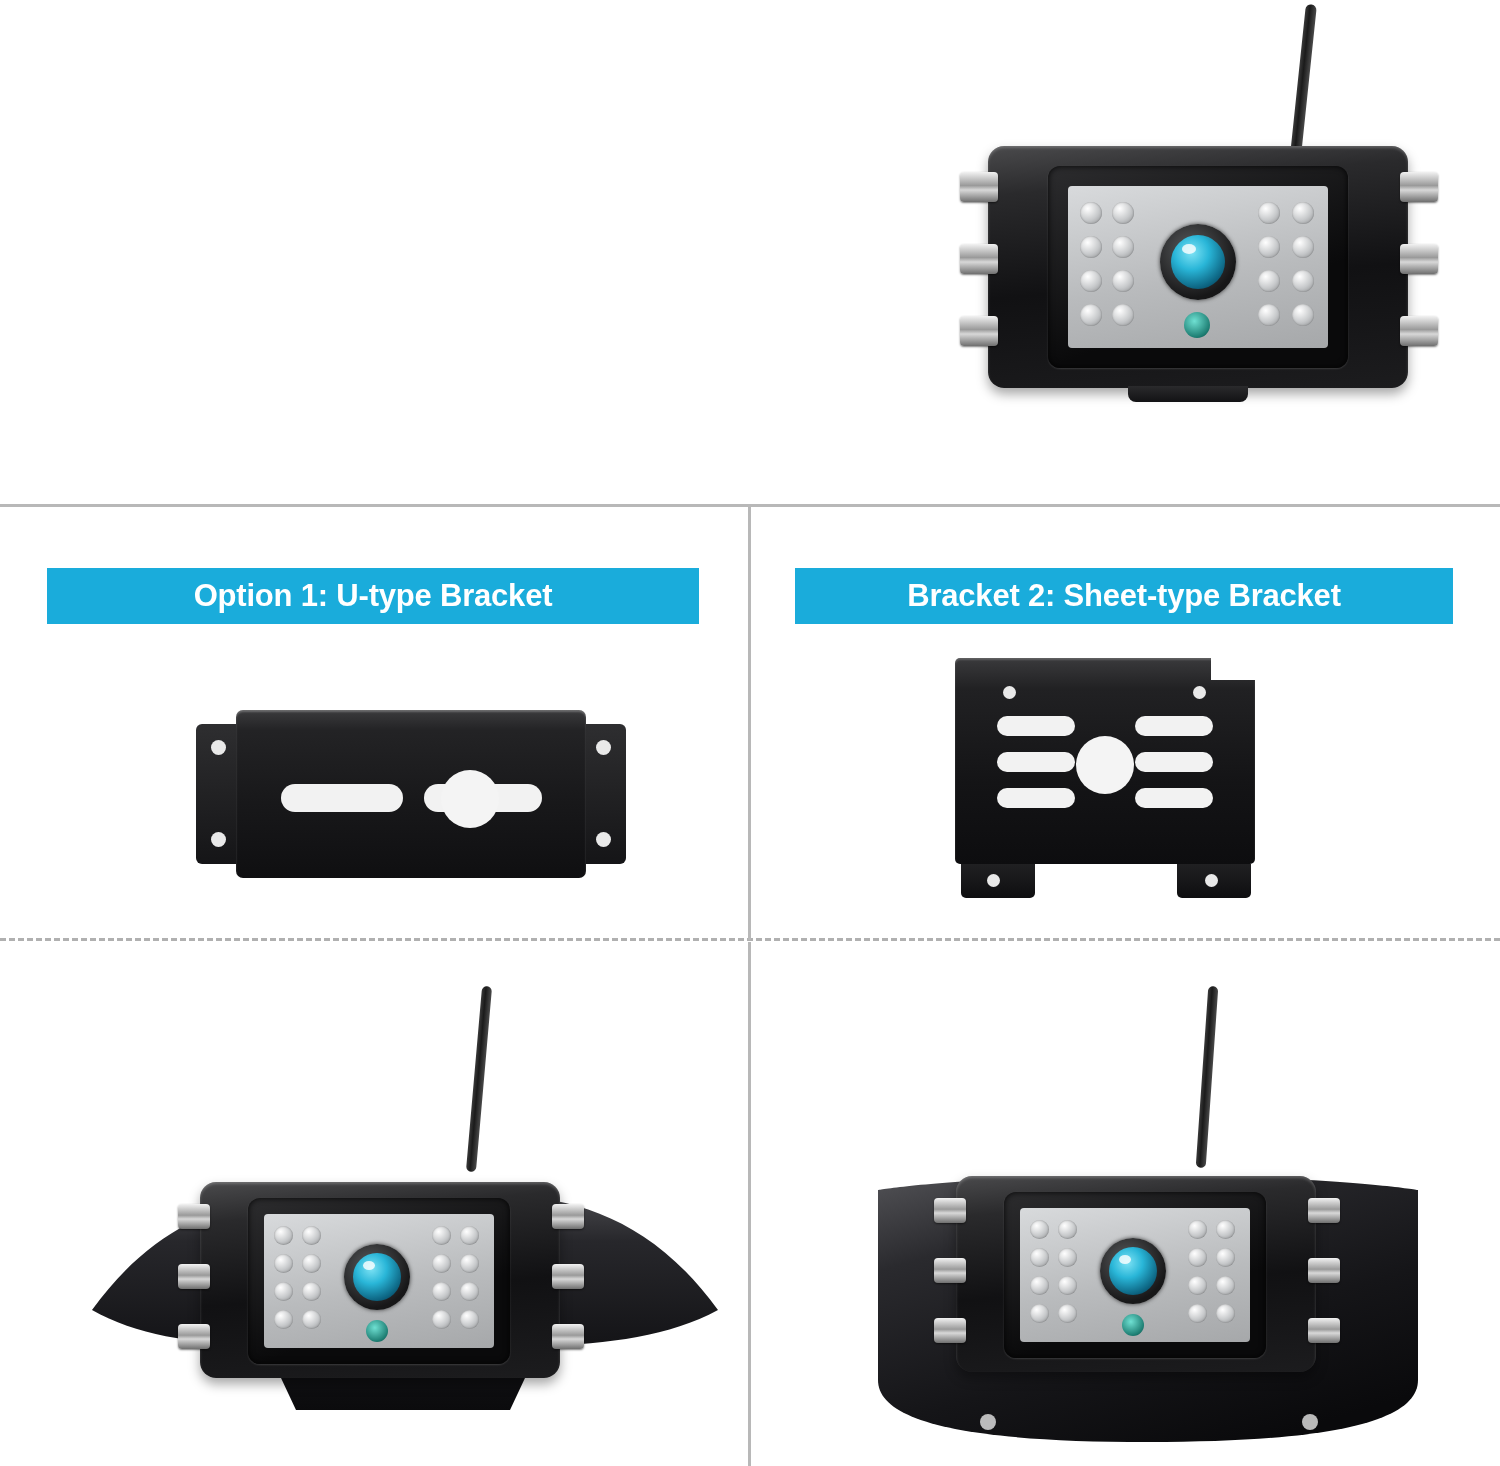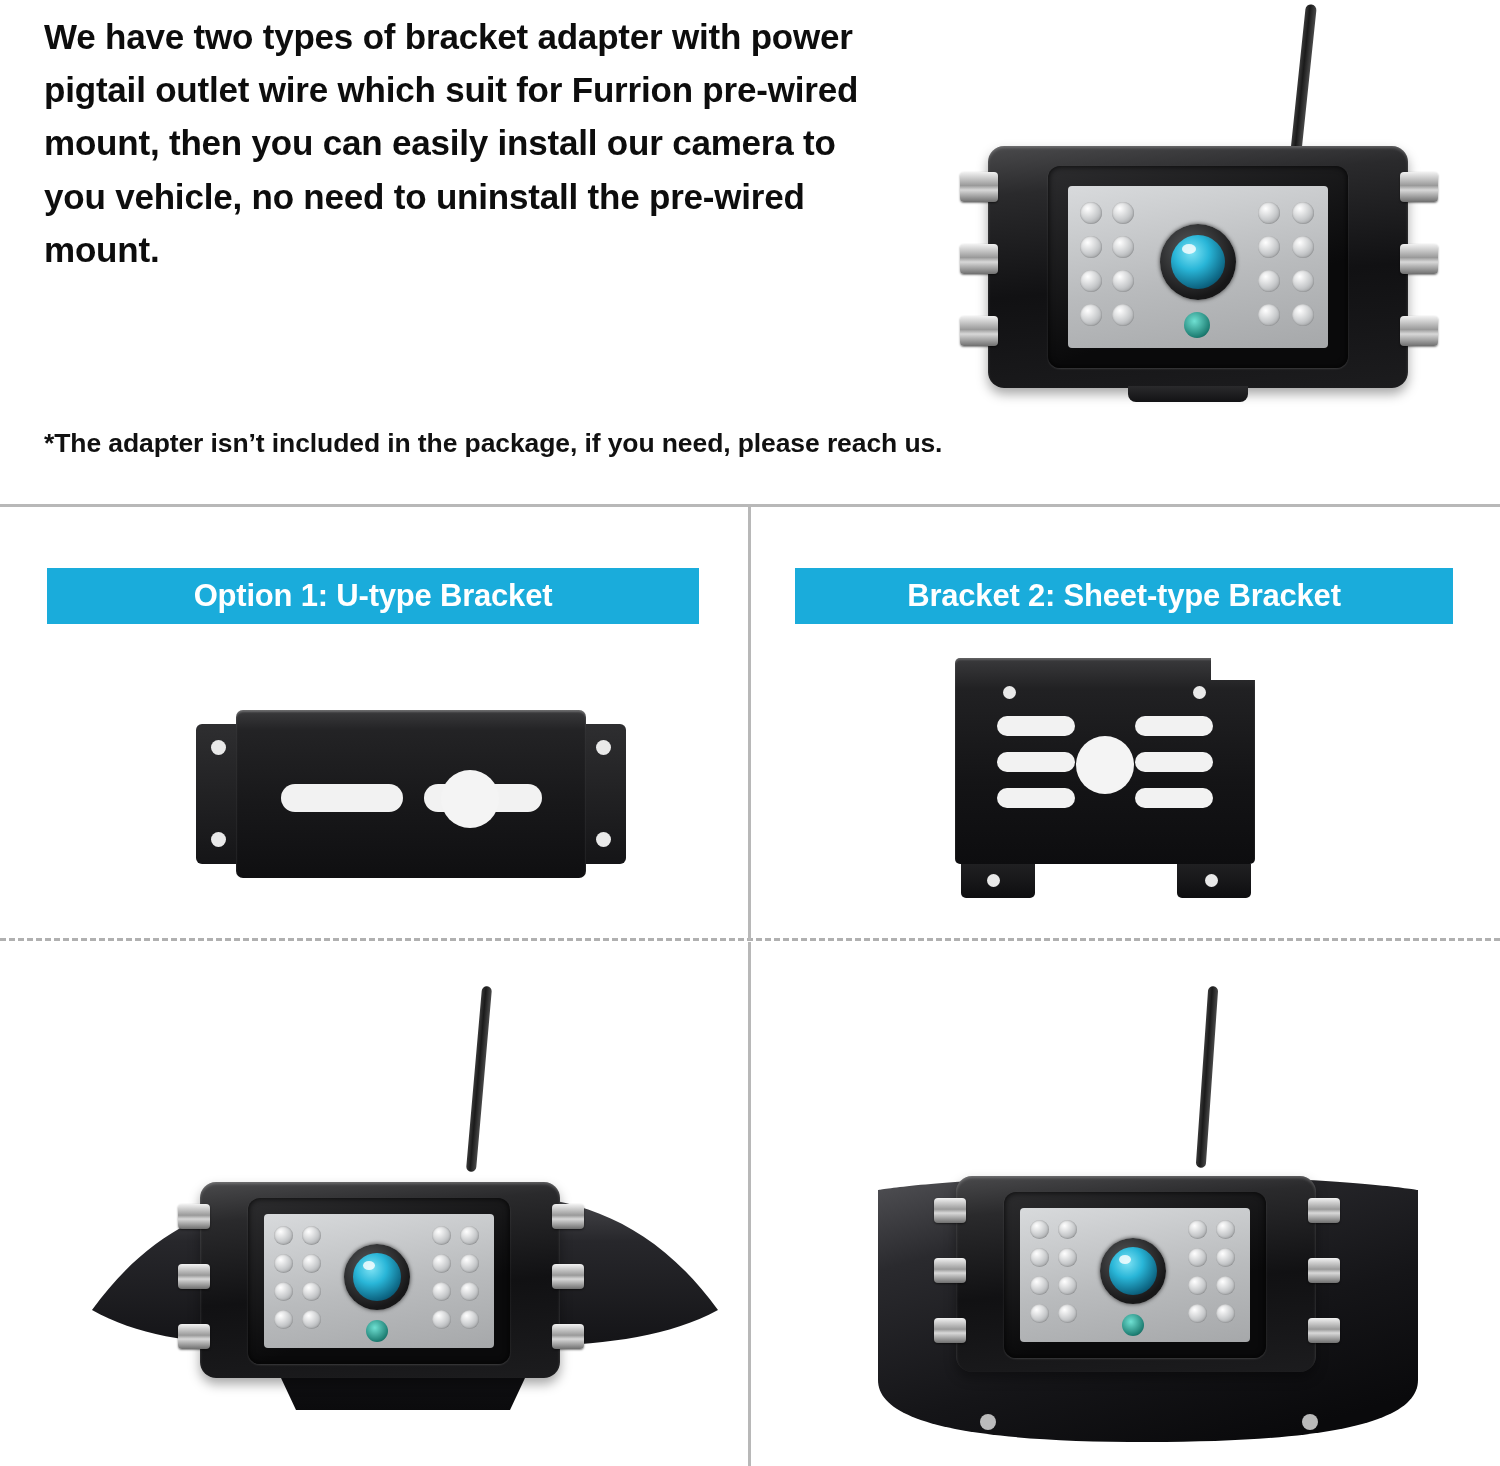--- a/index.html
+++ b/index.html
@@ -237,21 +237,20 @@
     width: 13px; height: 13px;
     border-radius: 50%;
     background: #e9e9e9;
   }
 </style>
 </head>
 <body>
 
 <div class="top-section">
 
-  <div class="intro-text">We have two types of bracket adapter with power pigtail outlet wire which suit for Furrion pre-wired mount, then you can easily install our camera to you vehicle, no need to uninstall the pre-wired mount.</div>
 
   <div class="camera" style="left:930px; top:0px; width:540px; height:420px;">
     <div class="cam-antenna" style="left:368px; top:4px; width:11px; height:152px; transform:rotate(6deg);"></div>
 
     <div class="cam-body" style="left:58px; top:146px; width:420px; height:242px;"></div>
 
     <div class="screw" style="left:30px; top:172px; width:38px; height:30px;"></div>
     <div class="screw" style="left:30px; top:244px; width:38px; height:30px;"></div>
     <div class="screw" style="left:30px; top:316px; width:38px; height:30px;"></div>
 
@@ -284,21 +283,20 @@
       <div class="lens-outer" style="left:92px; top:38px; width:76px; height:76px;"></div>
       <div class="lens-inner" style="left:103px; top:49px; width:54px; height:54px;"></div>
       <div class="lens-glint" style="left:114px; top:58px; width:14px; height:10px;"></div>
 
       <div class="sensor" style="left:116px; top:126px; width:26px; height:26px;"></div>
     </div>
 
     <div class="cam-foot" style="left:198px; top:386px; width:120px; height:16px;"></div>
   </div>
 
-  <div class="footnote">*The adapter isn’t included in the package, if you need, please reach us.</div>
 </div>
 
 <div class="h-divider-solid" style="top:504px;"></div>
 <div class="h-divider-dashed" style="top:938px;"></div>
 <div class="v-divider-solid" style="left:748px; top:506px; height:434px;"></div>
 <div class="v-divider-solid" style="left:748px; top:942px; height:524px;"></div>
 
 <div class="option-title" style="left:47px; top:568px; width:652px; height:56px;">
   <span>Option 1: U-type Bracket</span>
 </div>

